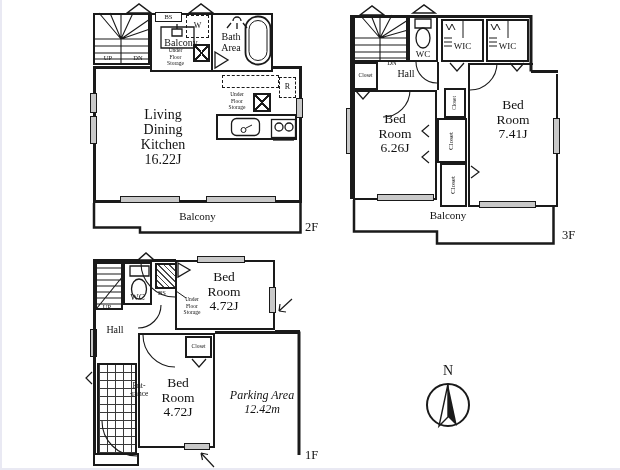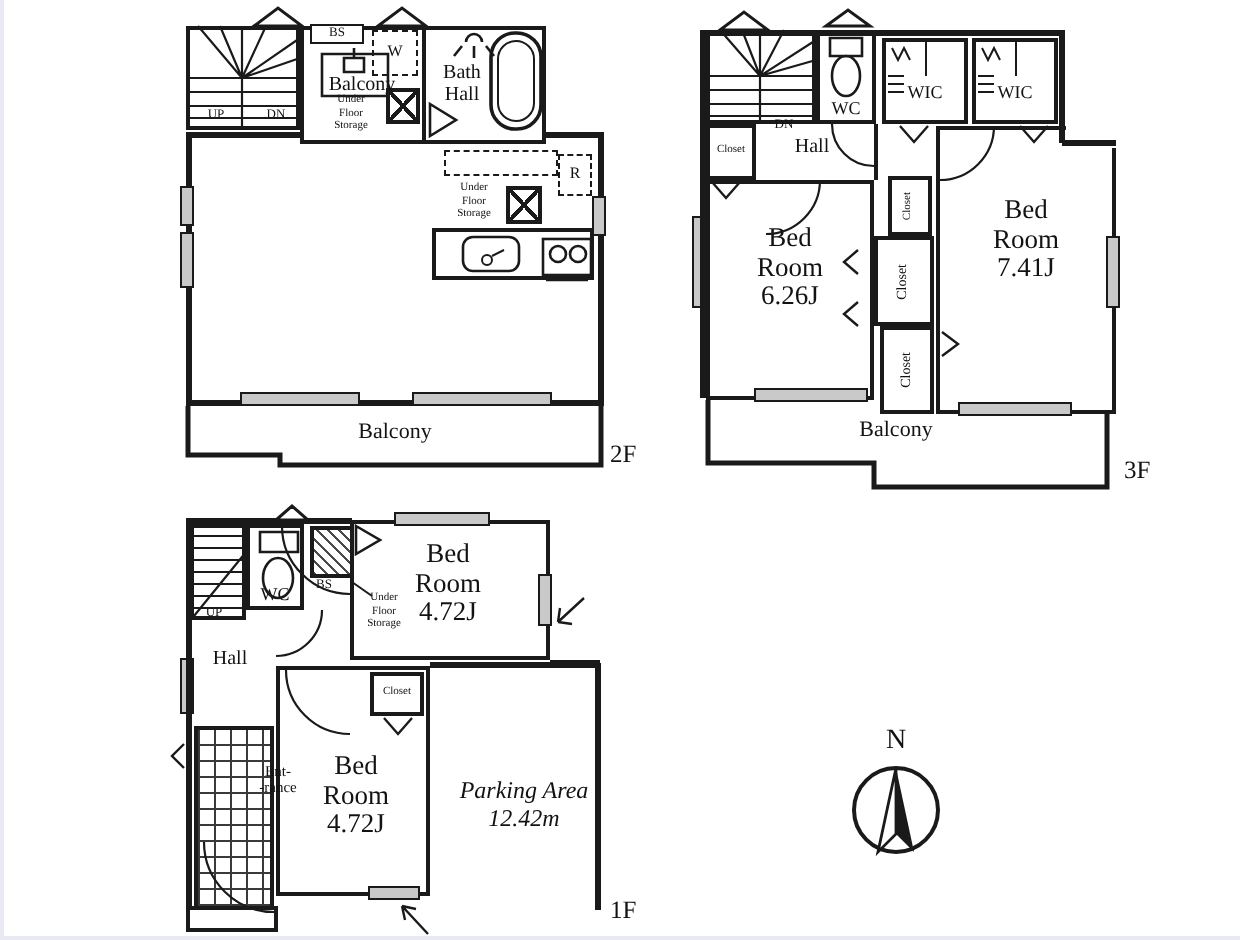--- a/index.html
+++ b/index.html
@@ -56,24 +56,28 @@
     <div class="win" style="left:206px;top:196px;width:70px;height:7px;"></div>
     <div class="win" style="left:296px;top:98px;width:7px;height:20px;"></div>
 
     <div class="lbl" style="left:98px;top:54px;width:20px;font-size:6.5px;">UP</div>
     <div class="lbl" style="left:128px;top:54px;width:20px;font-size:6.5px;">DN</div>
     <div class="lbl" style="left:150px;top:38px;width:62px;font-size:10px;">Balcony</div>
     <div class="lbl" style="left:157px;top:47px;width:37px;font-size:5.5px;line-height:1.2;">Under
 Floor
 Storage</div>
     <div class="lbl" style="left:211px;top:32px;width:40px;font-size:10px;">Bath
-Hall</div>
+Area</div>
     <div class="lbl" style="left:221px;top:91px;width:32px;font-size:5.5px;line-height:1.2;">Under
 Floor
 Storage</div>
+    <div class="lbl" style="left:115px;top:107px;width:96px;font-size:14px;">Living
+Dining
+Kitchen
+16.22J</div>
     <div class="lbl" style="left:170px;top:211px;width:55px;font-size:11px;">Balcony</div>
     <div class="lbl" style="left:305px;top:221px;width:30px;font-size:12.5px;text-align:left;">2F</div>
   </div>
 
   <div style="position:absolute;inset:0;">
     <div class="r b25" style="left:353px;top:90px;width:84px;height:110px;"></div>
     <div class="r b25" style="left:468px;top:63px;width:90px;height:144px;"></div>
     <div class="patch" style="left:533px;top:61px;width:27px;height:13px;"></div>
     <div class="r" style="left:353px;top:15px;width:55px;height:47px;"></div>
     <div class="r" style="left:408px;top:15px;width:30px;height:47px;align-items:flex-end;">

